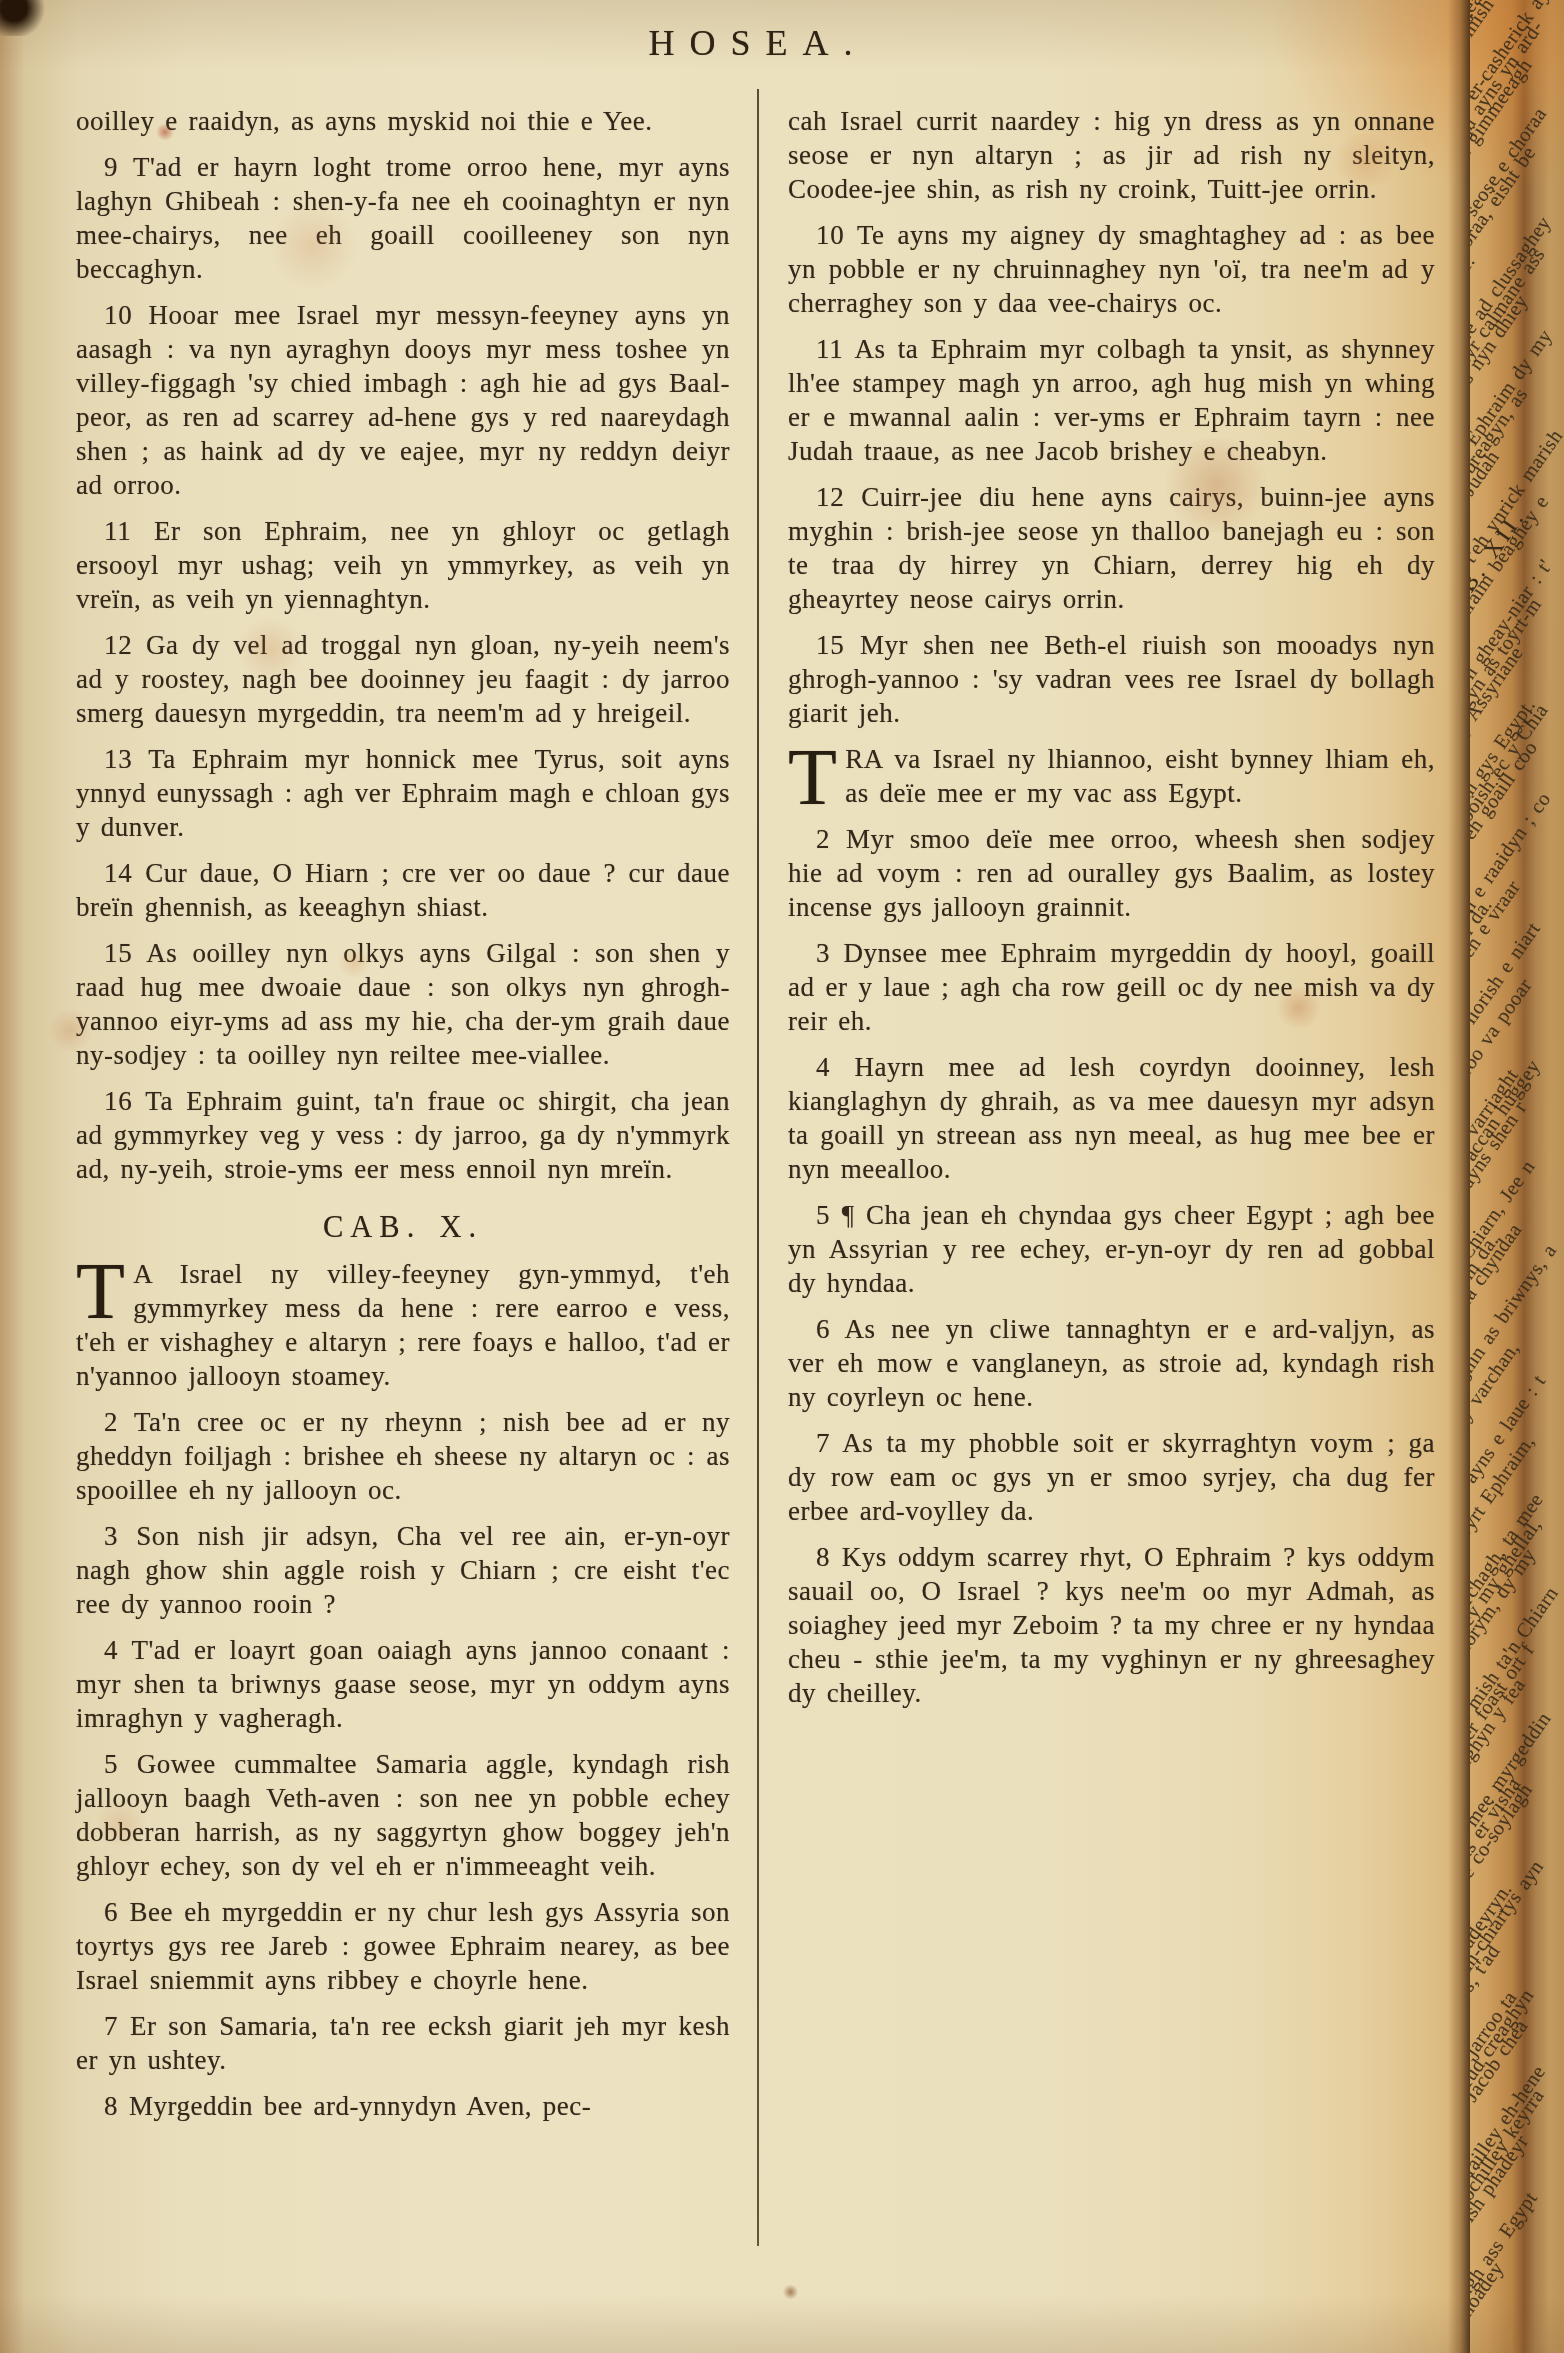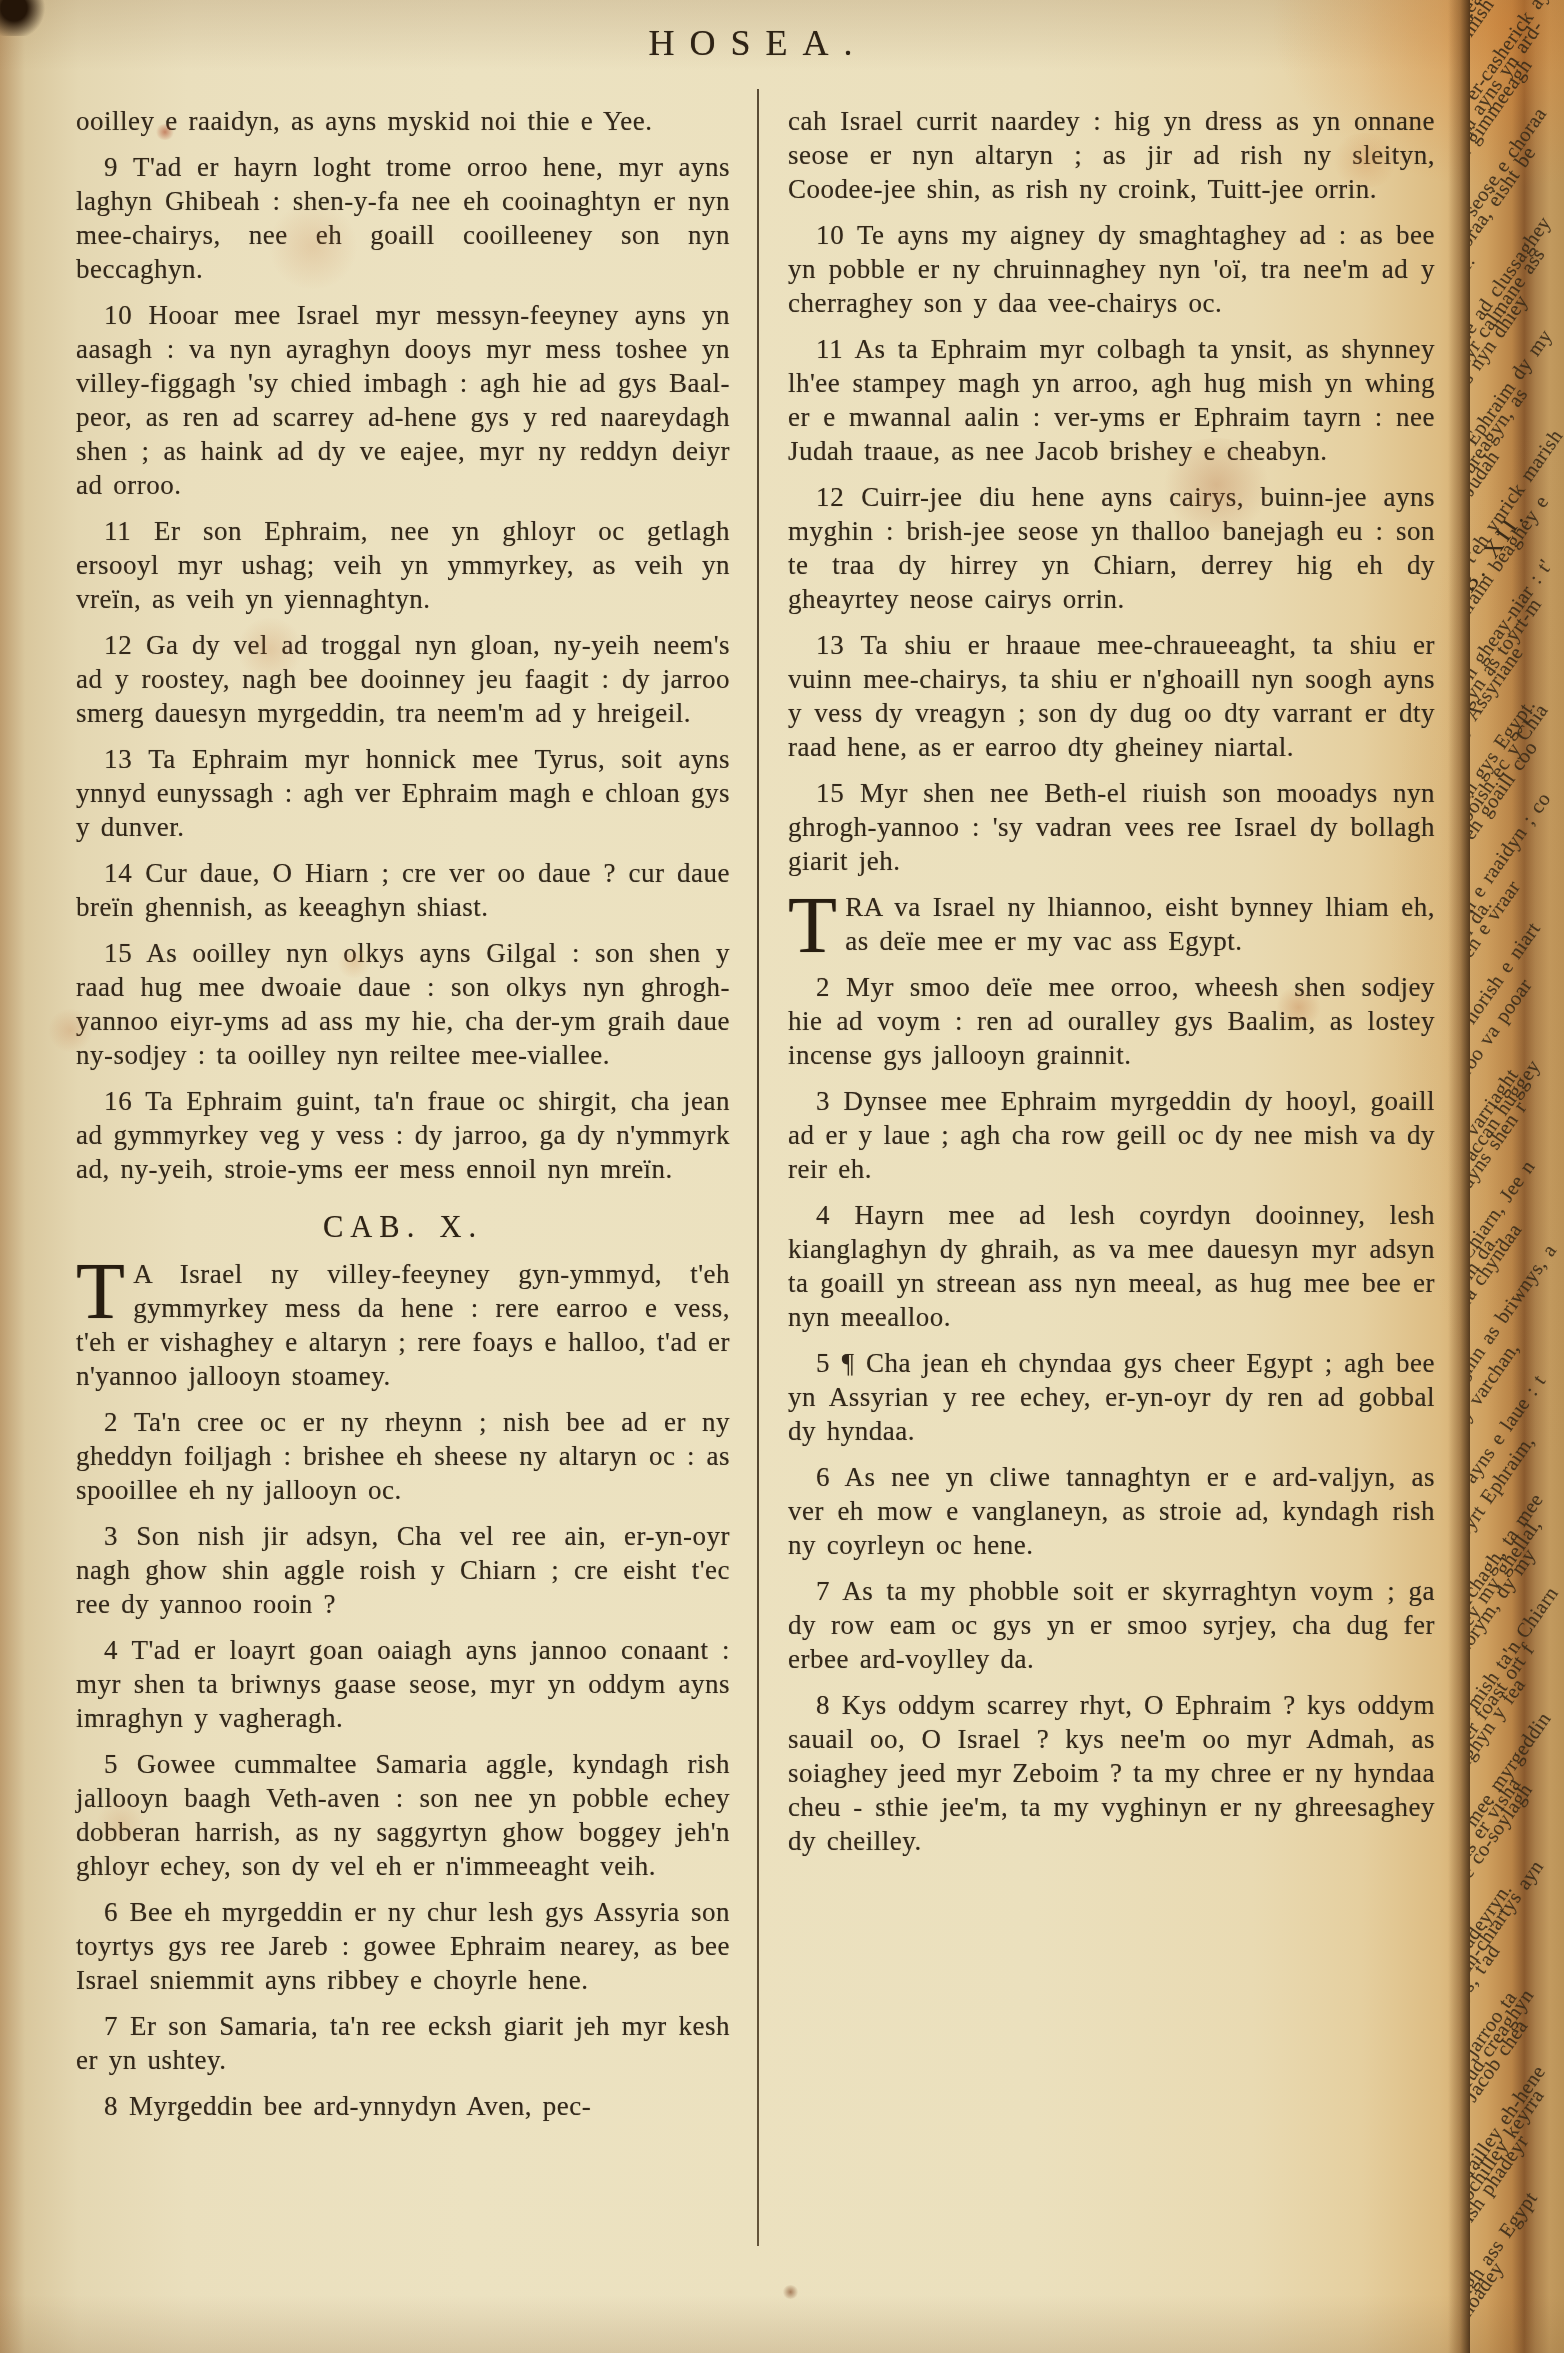--- a/index.html
+++ b/index.html
@@ -115,21 +115,20 @@
       <p class="verse"><span class="vnum">5</span> <span>Gowee cummaltee Samaria aggle, kyndagh rish jallooyn baagh Veth-aven : son nee yn pobble echey dobberan harrish, as ny saggyrtyn ghow boggey jeh'n ghloyr echey, son dy vel eh er n'immeeaght veih.</span></p>
       <p class="verse"><span class="vnum">6</span> <span>Bee eh myrgeddin er ny chur lesh gys Assyria son toyrtys gys ree Jareb : gowee Ephraim nearey, as bee Israel sniemmit ayns ribbey e choyrle hene.</span></p>
       <p class="verse"><span class="vnum">7</span> <span>Er son Samaria, ta'n ree ecksh giarit jeh myr kesh er yn ushtey.</span></p>
       <p class="verse"><span class="vnum">8</span> <span>Myrgeddin bee ard-ynnydyn Aven, pec-</span></p>
     </div>
   <div class="col ink" id="col-right">
       <p class="cont"><span>cah Israel currit naardey : hig yn dress as yn onnane seose er nyn altaryn ; as jir ad rish ny sleityn, Coodee-jee shin, as rish ny croink, Tuitt-jee orrin.</span></p>
       <p class="verse"><span class="vnum">10</span> <span>Te ayns my aigney dy smaghtaghey ad : as bee yn pobble er ny chruinnaghey nyn 'oï, tra nee'm ad y cherraghey son y daa vee-chairys oc.</span></p>
       <p class="verse"><span class="vnum">11</span> <span>As ta Ephraim myr colbagh ta ynsit, as shynney lh'ee stampey magh yn arroo, agh hug mish yn whing er e mwannal aalin : ver-yms er Ephraim tayrn :  nee Judah traaue, as nee Jacob brishey e cheabyn.</span></p>
       <p class="verse"><span class="vnum">12</span> <span>Cuirr-jee diu hene ayns cairys, buinn-jee ayns myghin : brish-jee seose yn thalloo banejagh eu : son te traa dy hirrey yn Chiarn, derrey hig eh dy gheayrtey neose cairys orrin.</span></p>
-      <p class="verse"><span class="vnum">13</span> <span>Ta shiu er hraaue mee-chraueeaght, ta shiu er vuinn mee-chairys, ta shiu er n'ghoaill nyn soogh ayns y vess dy vreagyn ; son dy dug oo dty varrant er dty raad hene, as er earroo dty gheiney niartal.</span></p>
       <p class="verse"><span class="vnum">15</span> <span>Myr shen nee Beth-el riuish son mooadys nyn ghrogh-yannoo : 'sy vadran vees ree Israel dy bollagh giarit jeh.</span></p>
       <p class="first"><span class="dropcap">T</span><span>RA va Israel ny lhiannoo, eisht bynney lhiam eh, as deïe mee er my vac ass Egypt.</span></p>
       <p class="verse"><span class="vnum">2</span> <span>Myr smoo deïe mee orroo, wheesh shen sodjey hie ad voym : ren ad ouralley gys Baalim, as lostey incense gys jallooyn grainnit.</span></p>
       <p class="verse"><span class="vnum">3</span> <span>Dynsee mee Ephraim myrgeddin dy hooyl, goaill ad er y laue ; agh cha row geill oc dy nee mish va dy reir eh.</span></p>
       <p class="verse"><span class="vnum">4</span> <span>Hayrn mee ad lesh coyrdyn dooinney, lesh kianglaghyn dy ghraih, as va mee dauesyn myr adsyn ta goaill yn streean ass nyn meeal, as hug mee bee er nyn meealloo.</span></p>
       <p class="verse"><span class="vnum">5</span> <span>¶ Cha jean eh chyndaa gys cheer Egypt ; agh bee yn Assyrian y ree echey, er-yn-oyr dy ren ad gobbal dy hyndaa.</span></p>
       <p class="verse"><span class="vnum">6</span> <span>As nee yn cliwe tannaghtyn er e ard-valjyn, as ver eh mow e vanglaneyn, as stroie ad, kyndagh rish ny coyrleyn oc hene.</span></p>
       <p class="verse"><span class="vnum">7</span> <span>As ta my phobble soit er skyrraghtyn voym ; ga dy row eam oc gys yn er smoo syrjey, cha dug fer erbee ard-voylley da.</span></p>
       <p class="verse"><span class="vnum">8</span> <span>Kys oddym scarrey rhyt, O Ephraim ? kys oddym sauail oo, O Israel ? kys nee'm oo myr Admah, as soiaghey jeed myr Zeboim ? ta my chree er ny hyndaa cheu - sthie jee'm, ta my vyghinyn er ny ghreesaghey dy cheilley.</span></p>
     </div>

